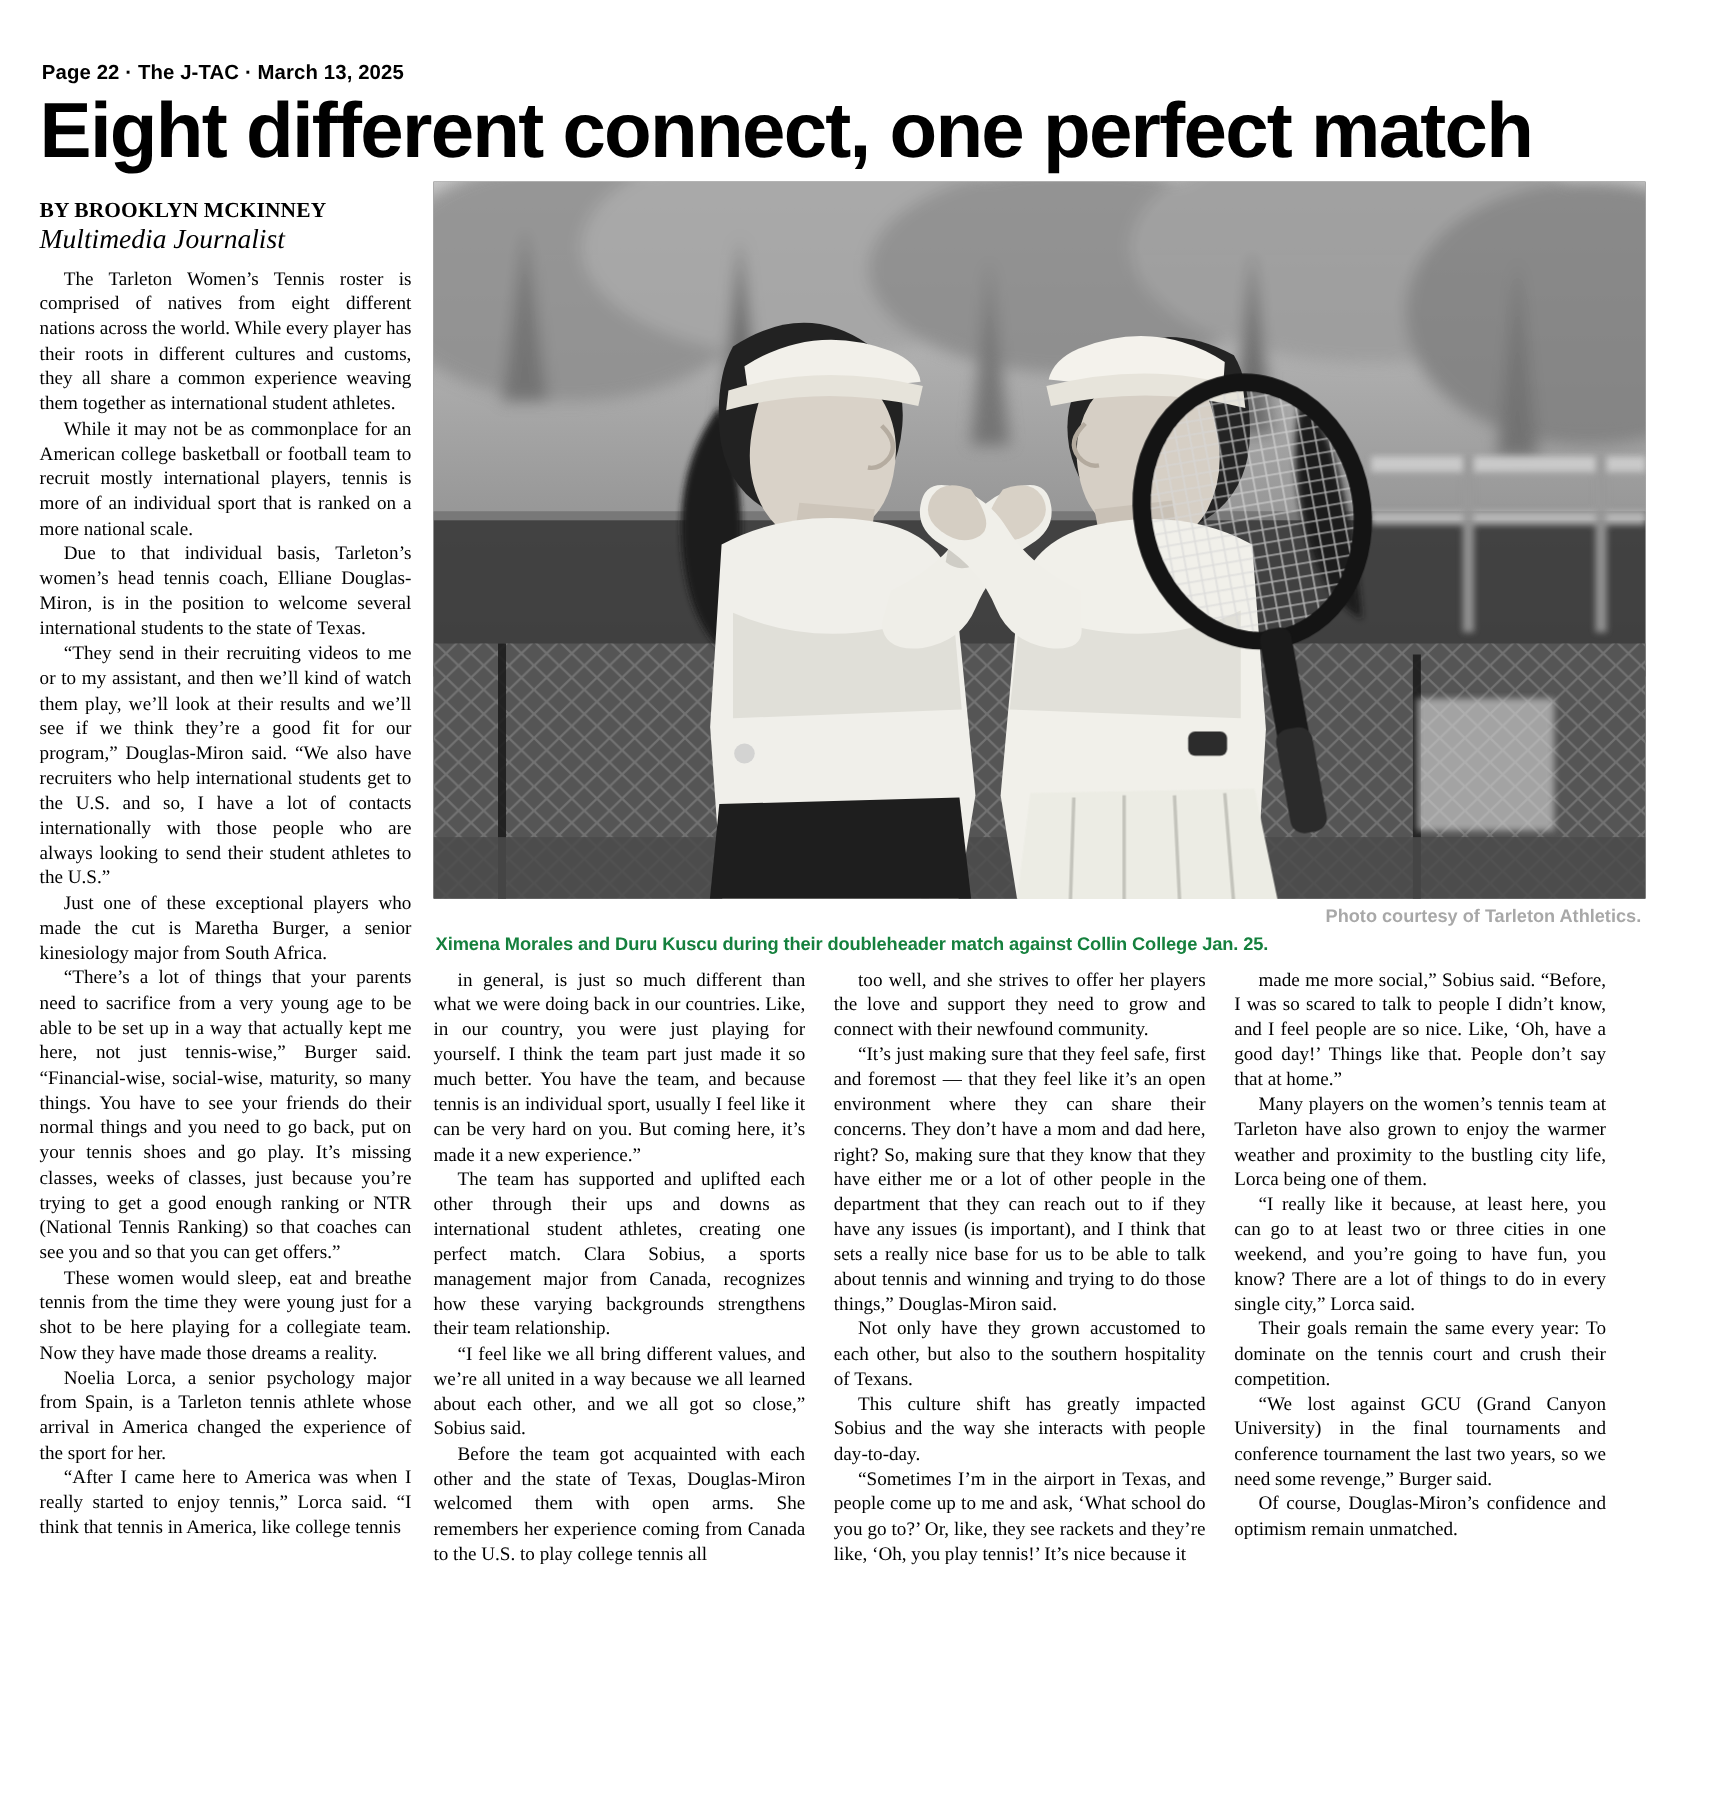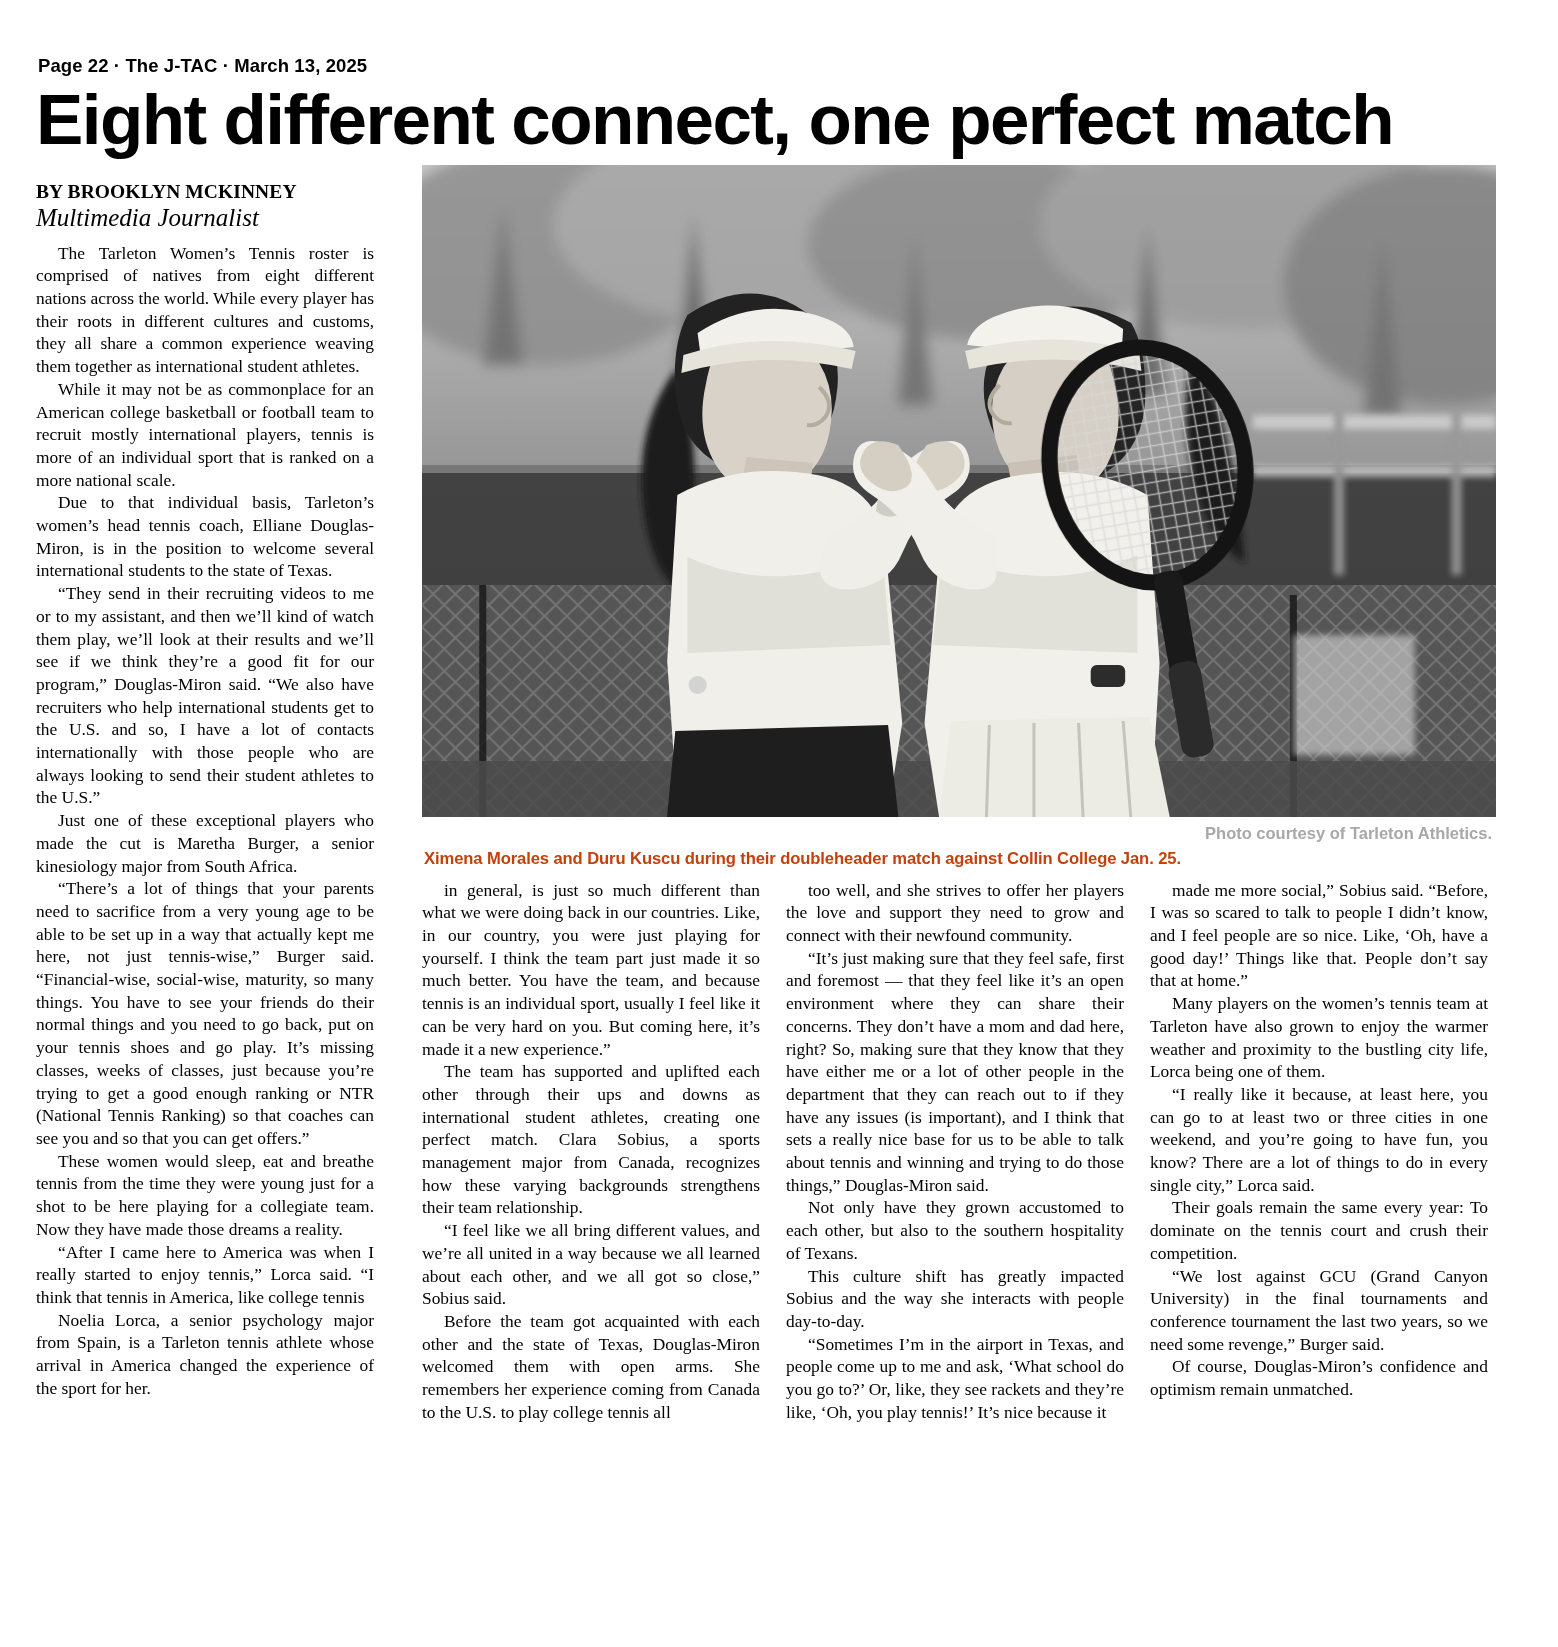--- a/index.html
+++ b/index.html
@@ -72,21 +72,20 @@
     text-align: justify;
     text-indent: 22px;
     margin: 0 0 0 0;
     hyphens: auto;
     -webkit-hyphens: auto;
   }
 
   .photo-wrap {
     flex: 1 1 auto;
     width: 1060px;
-    margin-left: 28px;
   }
   .photo {
     width: 100%;
     height: 652px;
     position: relative;
     overflow: hidden;
     background: #6e6e6e;
   }
   .photo svg { display: block; width: 100%; height: 100%; }
   .photo-credit {
@@ -94,21 +93,21 @@
     font-weight: bold;
     font-size: 16.5px;
     color: #a8a8a8;
     text-align: right;
     margin: 7px 4px 6px 0;
   }
   .photo-caption {
     font-family: "Liberation Sans", sans-serif;
     font-weight: bold;
     font-size: 16.6px;
-    color: #c2410c;
+    color: #15803d;
     margin: 0 0 10px 2px;
     letter-spacing: -0.1px;
   }
 
   
   .bottom-wrap {
     display: flex;
     gap: 26px;
     margin-top: 4px;
   }
@@ -137,22 +136,22 @@
       <div class="byline">BY BROOKLYN MCKINNEY</div>
       <div class="byline-title">Multimedia Journalist</div>
 
       <p class="body">The Tarleton Women’s Tennis roster is comprised of natives from eight different nations across the world. While every player has their roots in different cultures and customs, they all share a common experience weaving them together as international student athletes.</p>
       <p class="body">While it may not be as commonplace for an American college basketball or football team to recruit mostly international players, tennis is more of an individual sport that is ranked on a more national scale.</p>
       <p class="body">Due to that individual basis, Tarleton’s women’s head tennis coach, Elliane Douglas-Miron, is in the position to welcome several international students to the state of Texas.</p>
       <p class="body">“They send in their recruiting videos to me or to my assistant, and then we’ll kind of watch them play, we’ll look at their results and we’ll see if we think they’re a good fit for our program,” Douglas-Miron said. “We also have recruiters who help international students get to the U.S. and so, I have a lot of contacts internationally with those people who are always looking to send their student athletes to the U.S.”</p>
       <p class="body">Just one of these exceptional players who made the cut is Maretha Burger, a senior kinesiology major from South Africa.</p>
       <p class="body">“There’s a lot of things that your parents need to sacrifice from a very young age to be able to be set up in a way that actually kept me here, not just tennis-wise,” Burger said. “Financial-wise, social-wise, maturity, so many things. You have to see your friends do their normal things and you need to go back, put on your tennis shoes and go play. It’s missing classes, weeks of classes, just because you’re trying to get a good enough ranking or NTR (National Tennis Ranking) so that coaches can see you and so that you can get offers.”</p>
       <p class="body">These women would sleep, eat and breathe tennis from the time they were young just for a shot to be here playing for a collegiate team. Now they have made those dreams a reality.</p>
+      <p class="body">Noelia Lorca, a senior psychology major from Spain, is a Tarleton tennis athlete whose arrival in America changed the experience of the sport for her.</p>
       <p class="body">“After I came here to America was when I really started to enjoy tennis,” Lorca said. “I think that tennis in America, like college tennis</p>
-      <p class="body">Noelia Lorca, a senior psychology major from Spain, is a Tarleton tennis athlete whose arrival in America changed the experience of the sport for her.</p>
     </div>
 
     <div class="photo-wrap">
       <div class="photo">
         <svg viewBox="0 0 1060 652" preserveAspectRatio="none" role="img">
           <defs>
             <linearGradient id="sky" x1="0" y1="0" x2="0" y2="1">
               <stop offset="0%" stop-color="#c9c9c9"></stop>
               <stop offset="40%" stop-color="#9e9e9e"></stop>
               <stop offset="100%" stop-color="#5d5d5d"></stop>

